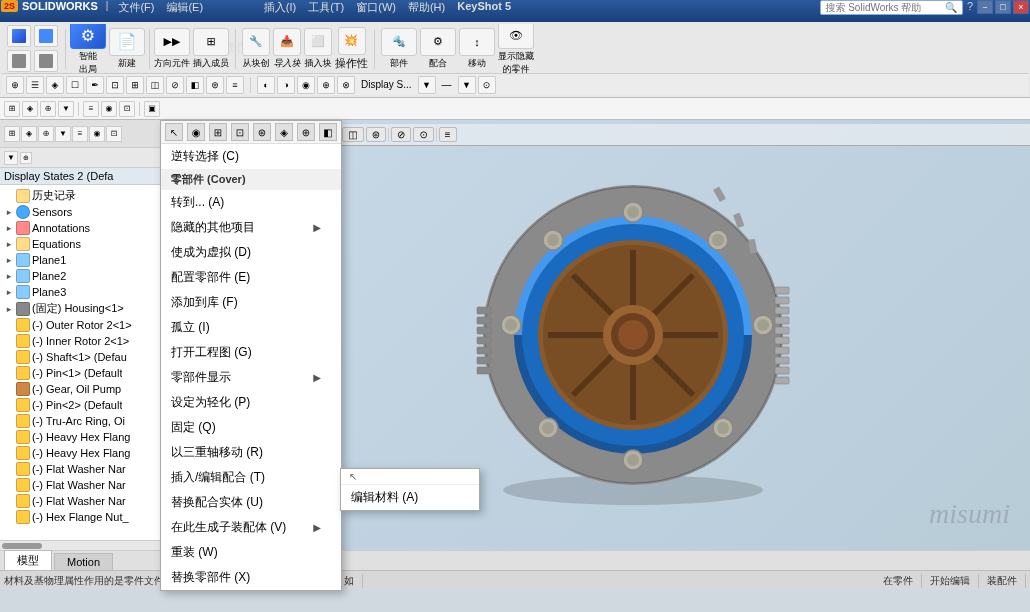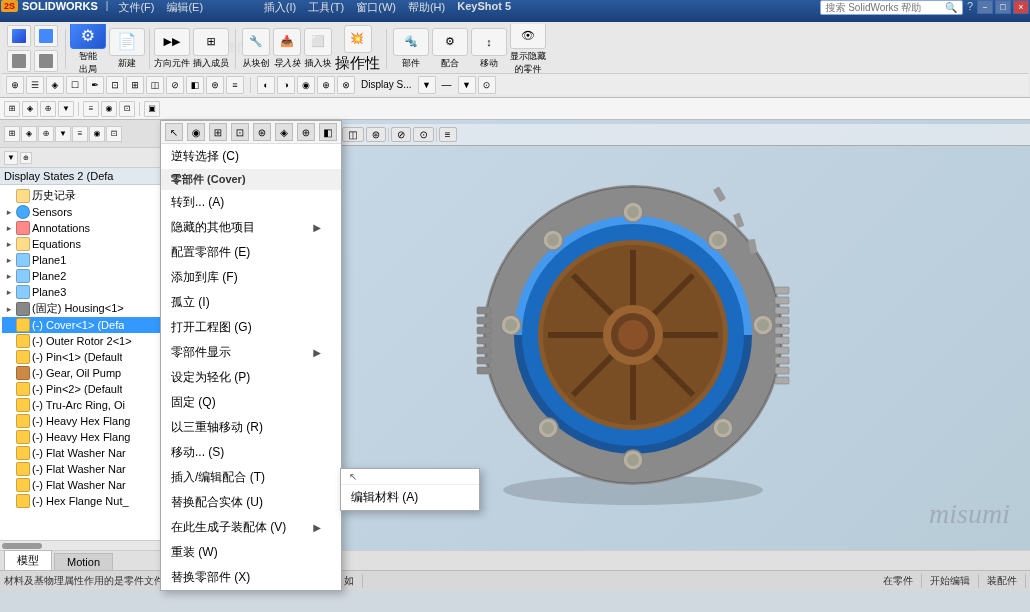--- a/index.html
+++ b/index.html
@@ -440,21 +440,21 @@
         <div style="display:flex;flex-direction:column;align-items:center;cursor:pointer;">
           <div style="width:28px;height:28px;background:#f5f5f5;border:1px solid #ccc;border-radius:3px;display:flex;align-items:center;justify-content:center;font-size:11px;">📥</div>
           <span style="font-size:9px;margin-top:1px;text-align:center;font-style:italic;">导入块</span>
         </div>
         <div style="display:flex;flex-direction:column;align-items:center;cursor:pointer;">
           <div style="width:28px;height:28px;background:#f5f5f5;border:1px solid #ccc;border-radius:3px;display:flex;align-items:center;justify-content:center;font-size:11px;">⬜</div>
           <span style="font-size:9px;margin-top:1px;text-align:center;">插入块</span>
         </div>
         <div style="display:flex;flex-direction:column;align-items:center;cursor:pointer;">
           <div style="width:28px;height:28px;background:#f5f5f5;border:1px solid #ccc;border-radius:3px;display:flex;align-items:center;justify-content:center;font-size:11px;">💥</div>
-          <span style="font-size:15px;margin-top:1px;text-align:center;">操作性</span>
+          <span style="font-size:11px;margin-top:1px;text-align:center;">操作性</span>
         </div>
       </div>
 
       <div style="width:1px;height:40px;background:#ccc;margin:0 4px;"></div>
 
       <div style="display:flex;gap:3px;align-items:center;height:100%;">
         <div style="display:flex;flex-direction:column;align-items:center;cursor:pointer;">
           <div style="width:36px;height:28px;background:#f5f5f5;border:1px solid #ccc;border-radius:3px;display:flex;align-items:center;justify-content:center;font-size:11px;">🔩</div>
           <span style="font-size:9px;margin-top:1px;text-align:center;">部件</span>
         </div>
@@ -580,29 +580,34 @@
         <div class="tree-item">
           <span class="tree-expand">▸</span>
           <span class="tree-icon" style="background: rgb(136, 204, 255); border-radius: 2px; border: 1px solid rgba(0, 0, 0, 0.2);"></span>
           <span class="tree-label">Plane3</span>
         </div>
         <div class="tree-item">
           <span class="tree-expand">▸</span>
           <span class="tree-icon" style="background: rgb(136, 136, 136); border-radius: 2px; border: 1px solid rgba(0, 0, 0, 0.2);"></span>
           <span class="tree-label">(固定) Housing&lt;1&gt;</span>
         </div>
-        <div class="tree-item selected">
-          <span class="tree-expand"></span>
-          <span class="tree-icon" style="background: rgb(255, 204, 68); border-radius: 2px; border: 1px solid rgba(0, 0, 0, 0.2);"></span>
-          <span class="tree-label">(-) Cover&lt;1&gt; (Defa</span>
-        </div>
         <div class="tree-item">
           <span class="tree-expand"></span>
           <span class="tree-icon" style="background: rgb(255, 204, 68); border-radius: 2px; border: 1px solid rgba(0, 0, 0, 0.2);"></span>
           <span class="tree-label">(-) Outer Rotor 2&lt;1&gt;</span>
+        </div>
+        <div class="tree-item">
+          <span class="tree-expand"></span>
+          <span class="tree-icon" style="background: rgb(255, 204, 68); border-radius: 2px; border: 1px solid rgba(0, 0, 0, 0.2);"></span>
+          <span class="tree-label">(-) Inner Rotor 2&lt;1&gt;</span>
+        </div>
+        <div class="tree-item">
+          <span class="tree-expand"></span>
+          <span class="tree-icon" style="background: rgb(255, 204, 68); border-radius: 2px; border: 1px solid rgba(0, 0, 0, 0.2);"></span>
+          <span class="tree-label">(-) Shaft&lt;1&gt; (Defau</span>
         </div>
         <div class="tree-item">
           <span class="tree-expand"></span>
           <span class="tree-icon" style="background: rgb(255, 204, 68); border-radius: 2px; border: 1px solid rgba(0, 0, 0, 0.2);"></span>
           <span class="tree-label">(-) Pin&lt;1&gt; (Default</span>
         </div>
         <div class="tree-item">
           <span class="tree-expand"></span>
           <span class="tree-icon" style="background: rgb(204, 136, 68); border-radius: 2px; border: 1px solid rgba(0, 0, 0, 0.2);"></span>
           <span class="tree-label">(-) Gear, Oil Pump</span>
@@ -801,20 +806,23 @@
 
   <div class="ctx-item">
     <span>转到... (A)</span>
   </div>
 
   <div class="ctx-item">
     <span>隐藏的其他项目</span>
     <span class="ctx-arrow">▶</span>
   </div>
   <div class="ctx-item">
+    <span>使成为虚拟 (D)</span>
+  </div>
+  <div class="ctx-item">
     <span>配置零部件 (E)</span>
   </div>
   <div class="ctx-item">
     <span>添加到库 (F)</span>
   </div>
   <div class="ctx-item">
     <span>孤立 (I)</span>
   </div>
   <div class="ctx-item">
     <span>打开工程图 (G)</span>
@@ -824,23 +832,20 @@
     <span class="ctx-arrow">▶</span>
   </div>
   <div class="ctx-item">
     <span>设定为轻化 (P)</span>
   </div>
   <div class="ctx-item">
     <span>固定 (Q)</span>
   </div>
   <div class="ctx-item">
     <span>以三重轴移动 (R)</span>
-  </div>
-  <div class="ctx-item">
-    <span>移动... (S)</span>
   </div>
   <div class="ctx-item">
     <span>插入/编辑配合 (T)</span>
   </div>
   <div class="ctx-item">
     <span>替换配合实体 (U)</span>
   </div>
   <div class="ctx-item">
     <span>在此生成子装配体 (V)</span>
     <span class="ctx-arrow">▶</span>

